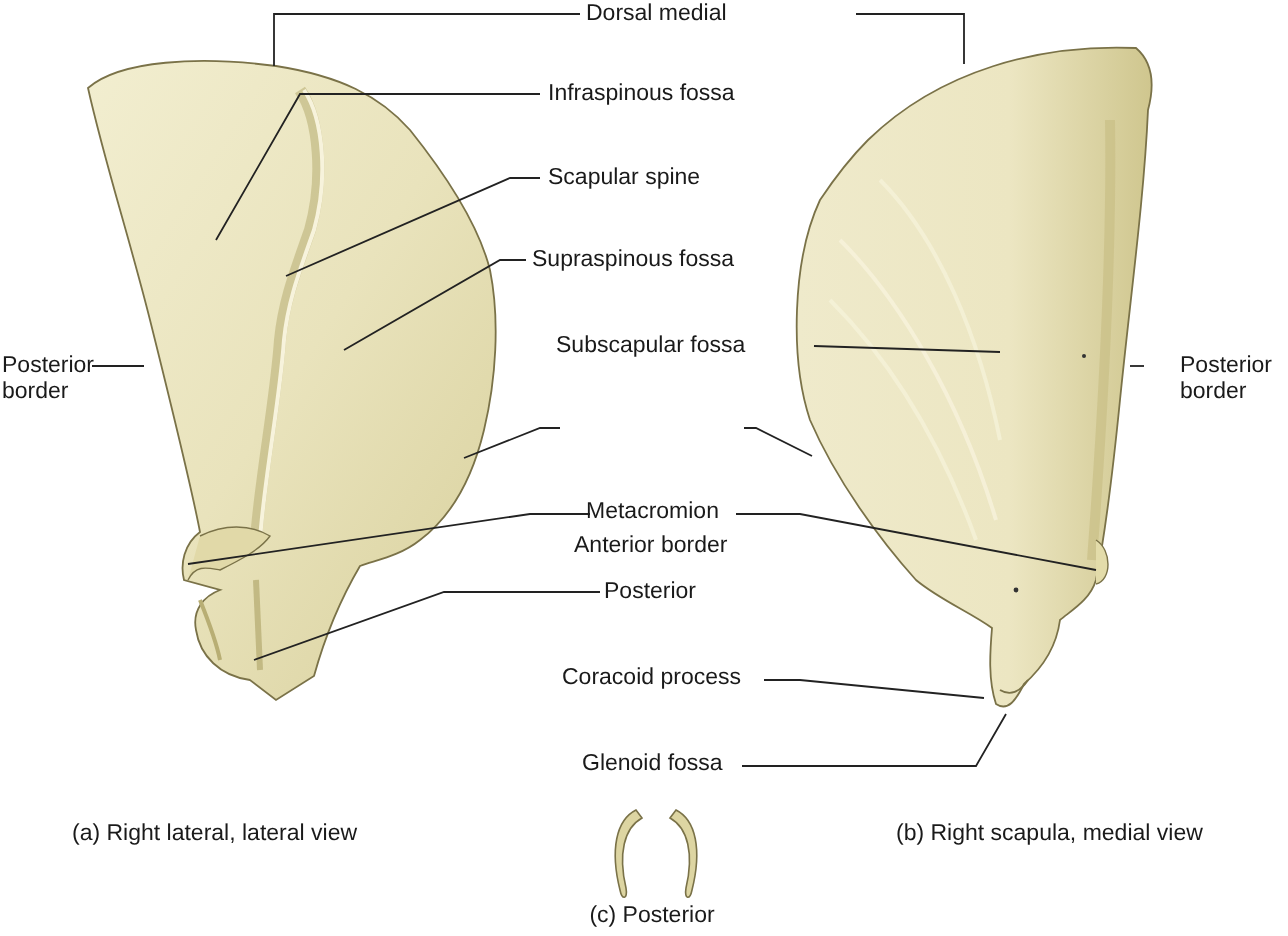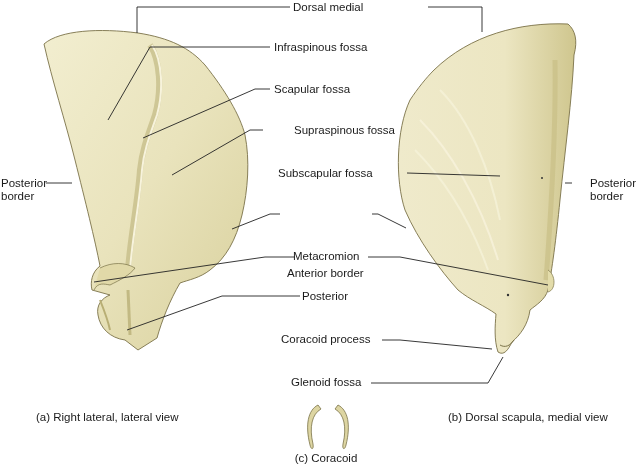--- a/index.html
+++ b/index.html
@@ -83,33 +83,33 @@
     <polyline points="371,383 488,383 503,357"></polyline>
 
     <polyline points="46,183 72,183"></polyline>
 
     <polyline points="565,183 572,183"></polyline>
   </g>
 </svg>
 
 <div class="lbl" style="left:293px;top:1px;">Dorsal medial</div>
 <div class="lbl" style="left:274px;top:41px;text-align:center;">Infraspinous fossa</div>
-<div class="lbl" style="left:274px;top:83px;">Scapular fossa</div>
-<div class="lbl" style="left:266px;top:124px;margin-left:28px;">Supraspinous fossa</div>
+<div class="lbl" style="left:274px;top:83px;">Scapular spine</div>
+<div class="lbl" style="left:266px;top:124px;">Supraspinous fossa</div>
 <div class="lbl" style="left:278px;top:167px;">Subscapular fossa</div>
 <div class="lbl" style="left:287px;top:219px;margin-top:48px;">Anterior border</div>
 <div class="lbl" style="left:293px;top:250px;text-align:right;">Metacromion</div>
 <div class="lbl" style="left:302px;top:290px;">Posterior</div>
 <div class="lbl" style="left:281px;top:333px;">Coracoid process</div>
 <div class="lbl" style="left:291px;top:376px;">Glenoid fossa</div>
 
 <div class="lbl" style="left:1px;top:177px;">
   <div>Posterior</div>
   <div>border</div>
 </div>
 <div class="lbl" style="left:590px;top:177px;">
   <div>Posterior</div>
   <div>border</div>
 </div>
 
 <div class="cap" style="left:36px;top:411px;">(a) Right lateral, lateral view</div>
-<div class="cap" style="left:448px;top:411px;">(b) Dorsal scapula, medial view</div>
-<div class="cap center" style="left:326px;top:452px;">(c) Coracoid</div>
+<div class="cap" style="left:448px;top:411px;">(b) Right scapula, medial view</div>
+<div class="cap center" style="left:326px;top:452px;">(c) Posterior</div>
 
 </body></html>

